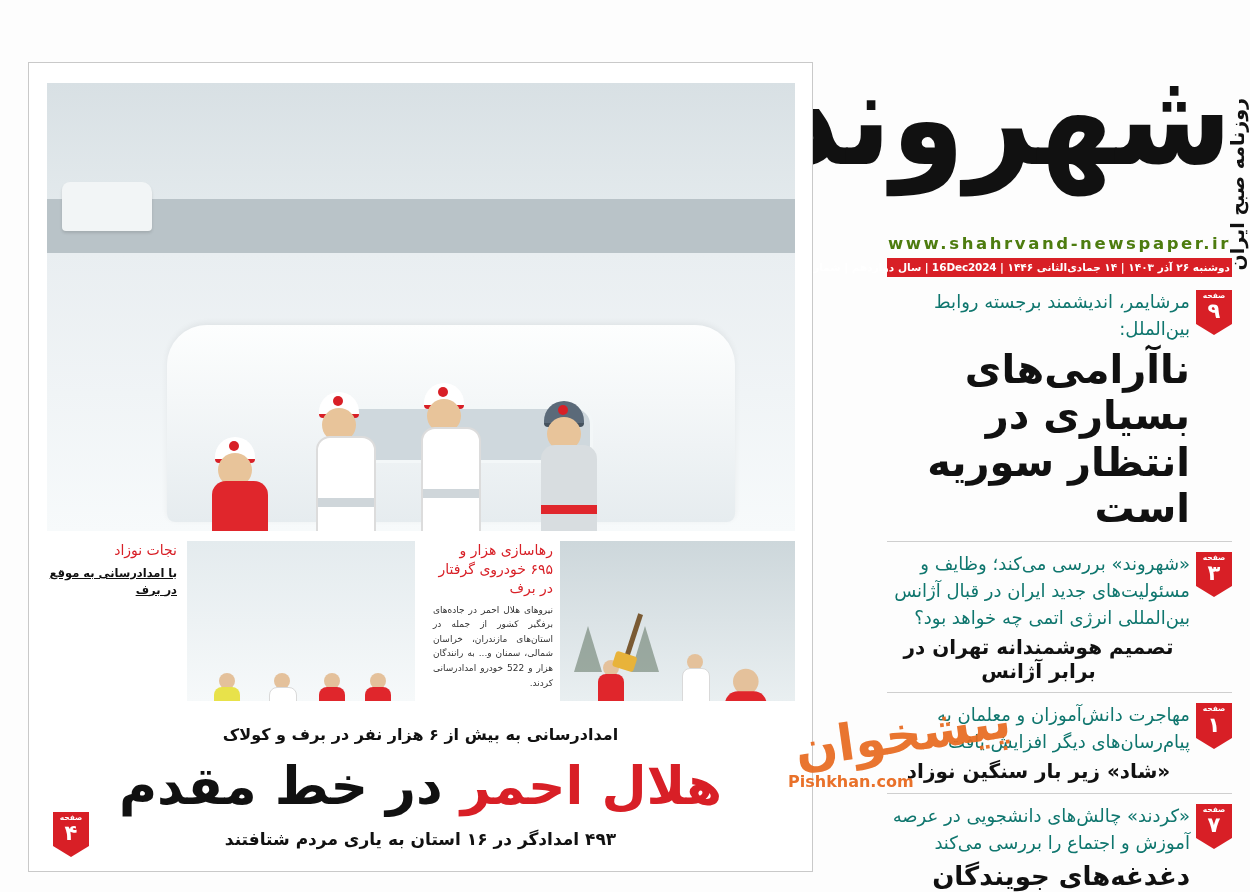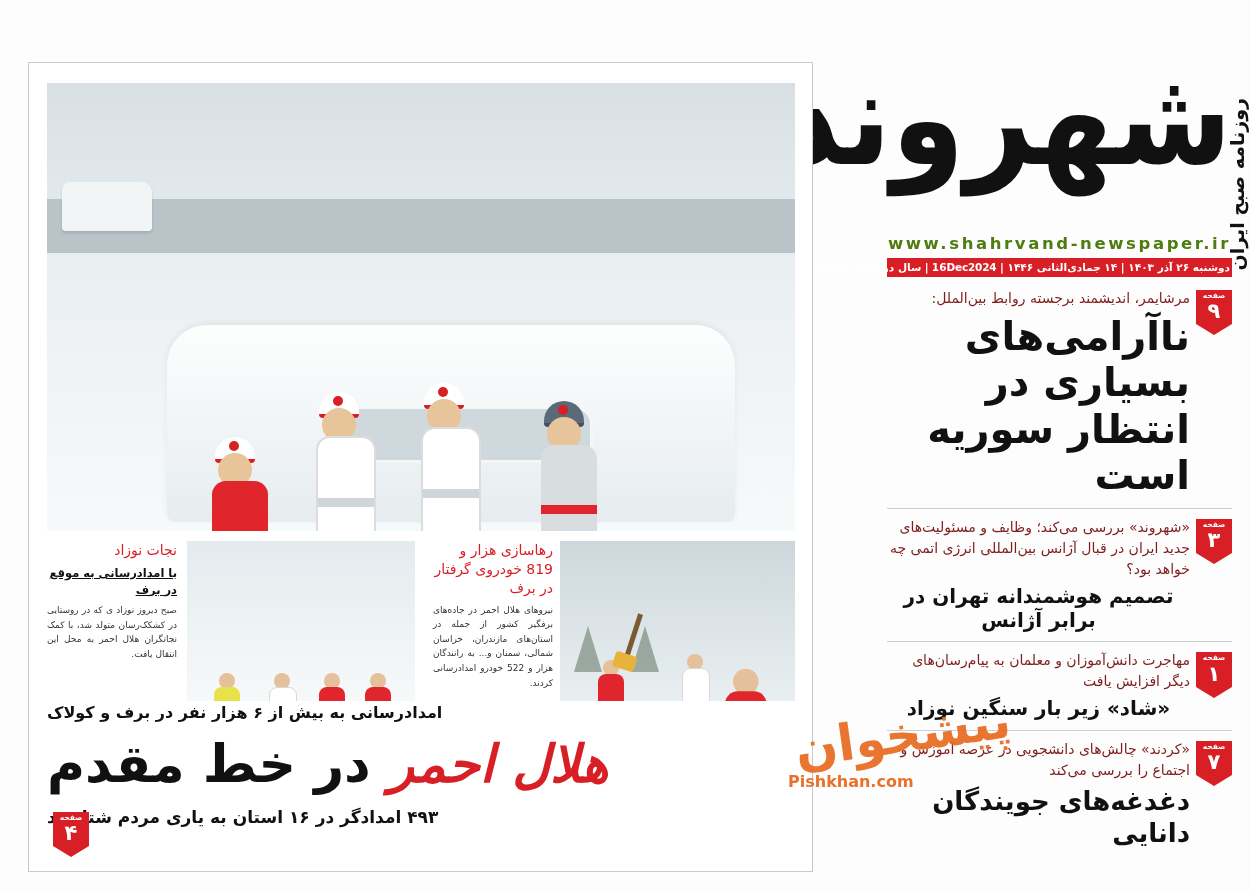--- a/index.html
+++ b/index.html
@@ -90,21 +90,21 @@
   .flag-num{
     font-size:21px;font-weight:bold;line-height:1.05;padding-bottom:2px;
   }
   .flag-tail{
     width:0;height:0;margin:0 auto;
     border-left:18px solid transparent;
     border-right:18px solid transparent;
     border-top:11px solid #d81f26;
   }
   .kicker{
-    font-size:14px;color:#7f1d1d;line-height:1.5;text-align:right;
+    font-size:18px;color:#0f766e;line-height:1.5;text-align:right;
     margin-bottom:4px;
   }
   .headline{
     font-size:40px;font-weight:bold;color:#111;line-height:1.16;
     text-align:right;letter-spacing:-1px;
   }
   .headline.sm{font-size:20px;line-height:1.22;text-align:center;}
   .headline.xs{font-size:26px;line-height:1.25;}
   .rule{
     border:0;border-top:1px solid #cfcfcf;margin:9px 0 8px;
@@ -170,27 +170,27 @@
     color:#d81f26;font-weight:normal;font-size:14px;line-height:1.35;
     margin-bottom:5px;
   }
   .sub-lead{
     color:#111;font-weight:bold;font-size:11.5px;line-height:1.45;margin-bottom:5px;text-decoration:underline;
   }
   .sub-body{
     color:#333;font-size:9px;line-height:1.62;text-align:justify;
   }
   .bottom-block{
-    position:absolute;left:18px;right:18px;top:640px;text-align:left;
+    position:absolute;left:18px;right:18px;top:662px;text-align:center;
   }
   .b-kicker{font-size:16px;color:#111;font-weight:bold;margin-bottom:14px;}
   .b-headline{
     font-size:52px;font-weight:bold;color:#111;line-height:1.1;letter-spacing:-2px;
   }
-  .b-headline .red{color:#d81f26;font-style:italic;}
+  .b-headline .red{color:#d81f26;}
   .b-sub{font-size:17px;color:#111;margin-top:14px;font-weight:bold;}
   .page-flag{
     position:absolute;left:24px;bottom:14px;width:36px;text-align:center;
   }
   
   .snowbg{position:absolute;inset:0;background:linear-gradient(#e4ebee,#f6f9fa);}
   .snowbg.dark{background:linear-gradient(#cdd7db,#e9eff1);}
   .tree{position:absolute;bottom:18%;width:0;height:0;border-left:14px solid transparent;border-right:14px solid transparent;border-bottom:46px solid #5f7360;opacity:.55;}
   .fig{position:absolute;bottom:10%;}
   .fig .h{width:16px;height:16px;border-radius:50%;background:#e4c19b;position:absolute;left:5px;top:-12px;}
@@ -340,21 +340,20 @@
               <div class="b"></div>
             </div>
           <div class="fig" style="left:78%;">
               <div class="h"></div>
               <div class="b"></div>
             </div>
         </div>
         <div class="subtext">
           <div class="sub-title">نجات نوزاد</div>
           <div class="sub-lead">با امدادرسانی به موقع در برف</div>
-          <div class="sub-body">صبح دیروز نوزاد ی که در روستایی در کشکک‌رسان متولد شد، با کمک نجاتگران هلال احمر به محل این انتقال یافت.</div>
         </div>
       </div>
 
       <div class="sub two">
         <div class="subphoto">
           <div class="snowbg dark"></div>
           <div class="tree" style="left:6%;"></div>
           <div class="tree" style="left:30%;"></div>
           <div class="fig" style="left:16%;bottom:18%;">
               <div class="h"></div>
@@ -364,21 +363,21 @@
           <div class="fig" style="left:52%;bottom:22%;">
               <div class="h"></div>
               <div class="b w"></div>
             </div>
           <div class="fig" style="left:70%;bottom:8%;transform:scale(1.6);transform-origin:bottom left;">
               <div class="h"></div>
               <div class="b"></div>
             </div>
         </div>
         <div class="subtext">
-          <div class="sub-title">رهاسازی هزار و 819 خودروی گرفتار در برف</div>
+          <div class="sub-title">رهاسازی هزار و ۶۹۵ خودروی گرفتار در برف</div>
           <div class="sub-body">نیروهای هلال احمر در جاده‌های برفگیر کشور از جمله در استان‌های مازندران، خراسان شمالی، سمنان و... به رانندگان هزار و 522 خودرو امدادرسانی کردند.</div>
         </div>
       </div>
 
     </div>
 
     <div class="bottom-block">
       <div class="b-kicker">امدادرسانی به بیش از ۶ هزار نفر در برف و کولاک</div>
       <div class="b-headline">
         <span class="red">هلال احمر</span>

